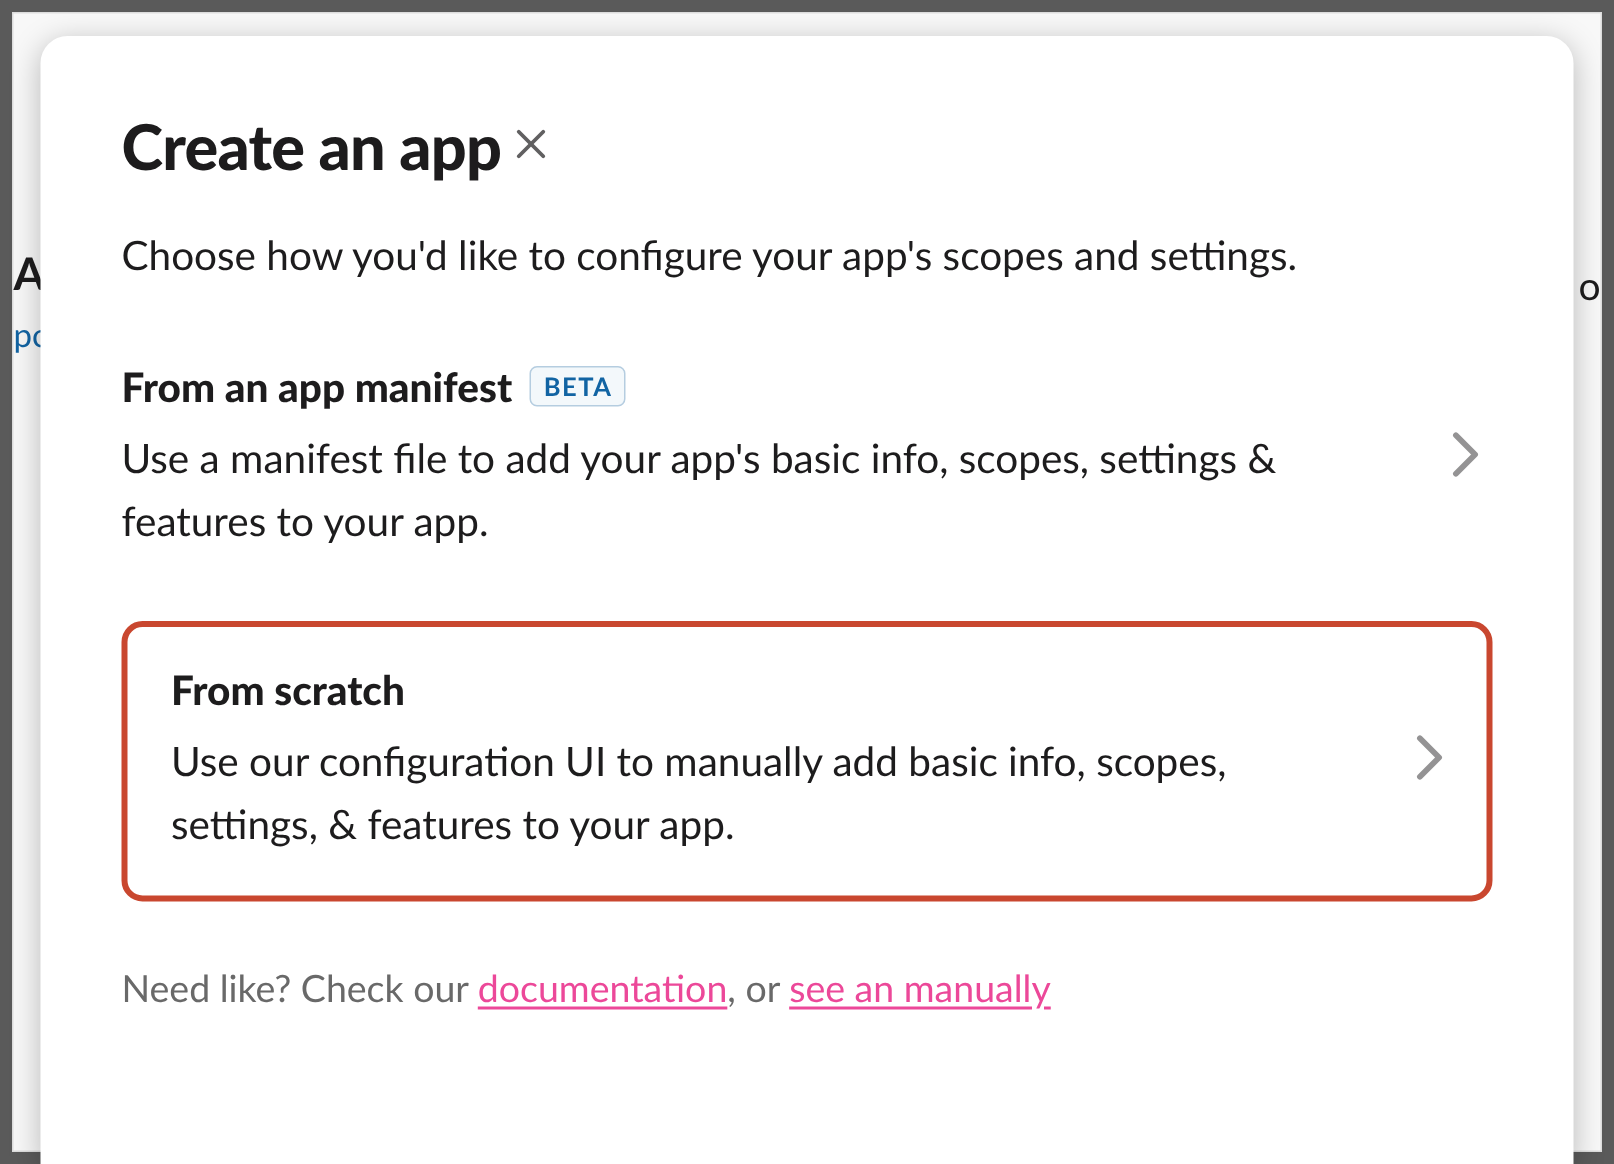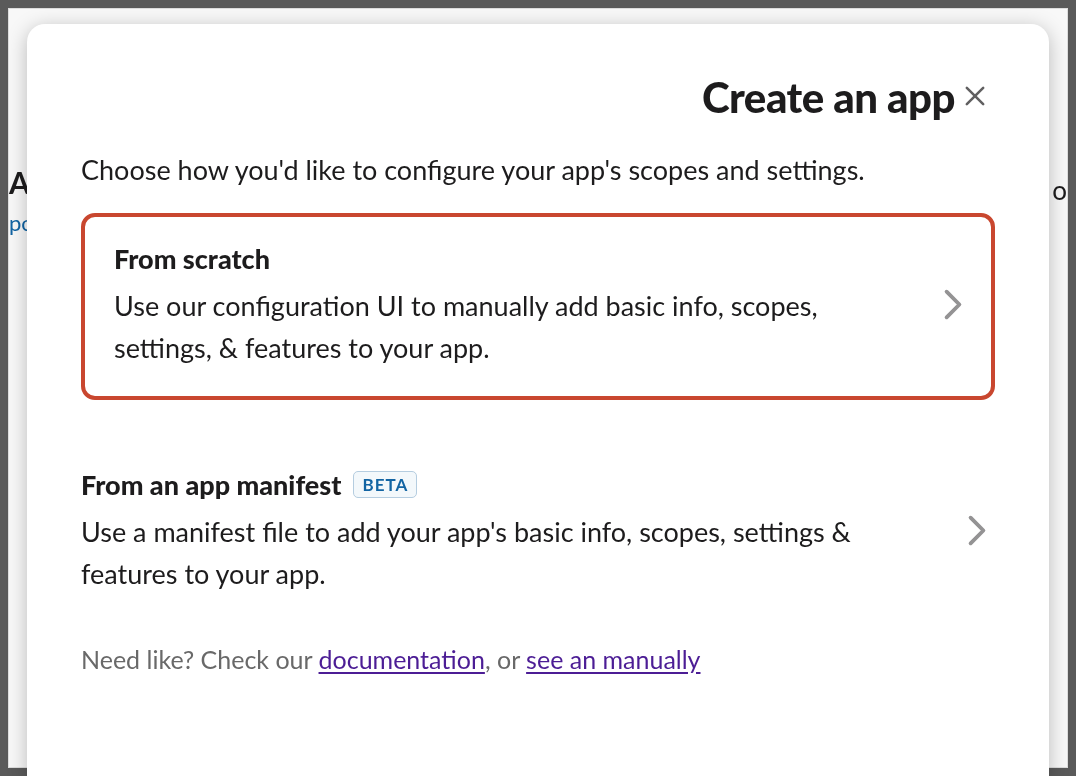--- a/index.html
+++ b/index.html
@@ -50,21 +50,21 @@
       top: 24px;
       bottom: 0;
       background: #ffffff;
       border-radius: 18px 18px 0 0;
       box-shadow: 0 4px 20px rgba(0,0,0,0.25);
       padding: 48px 54px 0 54px;
     }
     .modal-header {
       display: flex;
       align-items: flex-start;
-      justify-content: flex-end;
+      justify-content: flex-start;
       margin-bottom: 28px;
     }
     .modal-title {
       font-size: 42px;
       font-weight: 900;
       color: #1d1c1d;
       letter-spacing: -0.5px;
     }
     .close-btn {
       background: none;
@@ -142,21 +142,21 @@
     .chevron svg {
       width: 20px;
       height: 32px;
     }
     .help-text {
       font-size: 25px;
       color: #696969;
       line-height: 1.5;
     }
     .help-link {
-      color: #4c1d95;
+      color: #ec4899;
       text-decoration: underline;
       text-underline-offset: 3px;
     }
   </style>
 </head>
 <body>
 
 <div class="backdrop">
   <span class="backdrop-text-left">A</span>
   <span class="backdrop-link">po</span>
@@ -171,41 +171,41 @@
         <svg viewBox="0 0 24 24" fill="none" stroke="currentColor" stroke-width="2.2" stroke-linecap="round">
           <line x1="5" y1="5" x2="19" y2="19"></line>
           <line x1="19" y1="5" x2="5" y2="19"></line>
         </svg>
       </span>
     </button>
   </div>
 
   <p class="modal-subtitle">Choose how you'd like to configure your app's scopes and settings.</p>
 
-  <div class="option-card highlighted">
-    <div class="option-title-row">
-      <span class="option-title">From scratch</span>
-    </div>
-    <p class="option-desc">Use our configuration UI to manually add basic info, scopes, settings, &amp; features to your app.</p>
-    <span class="chevron">
-      <svg viewBox="0 0 12 20" fill="none" stroke="currentColor" stroke-width="2.4" stroke-linecap="round" stroke-linejoin="round">
-        <polyline points="2,2 10,10 2,18"></polyline>
-      </svg>
-    </span>
-  </div>
-
   <div class="option-card borderless">
     <div class="option-title-row">
       <span class="option-title">From an app manifest</span>
       <span class="beta-badge">BETA</span>
     </div>
     <p class="option-desc">Use a manifest file to add your app's basic info, scopes, settings &amp; features to your app.</p>
     <span class="chevron">
       <svg viewBox="0 0 12 20" fill="none" stroke="currentColor" stroke-width="2.4" stroke-linecap="round" stroke-linejoin="round">
         <polyline points="2,2 10,10 2,18"></polyline>
       </svg>
     </span>
   </div>
 
+  <div class="option-card highlighted">
+    <div class="option-title-row">
+      <span class="option-title">From scratch</span>
+    </div>
+    <p class="option-desc">Use our configuration UI to manually add basic info, scopes, settings, &amp; features to your app.</p>
+    <span class="chevron">
+      <svg viewBox="0 0 12 20" fill="none" stroke="currentColor" stroke-width="2.4" stroke-linecap="round" stroke-linejoin="round">
+        <polyline points="2,2 10,10 2,18"></polyline>
+      </svg>
+    </span>
+  </div>
+
   <p class="help-text">
     <span>Need like? Check our </span><a href="#" class="help-link">documentation</a><span>, or </span><a href="#" class="help-link">see an manually</a>
   </p>
 </div>
 
 </body></html>

